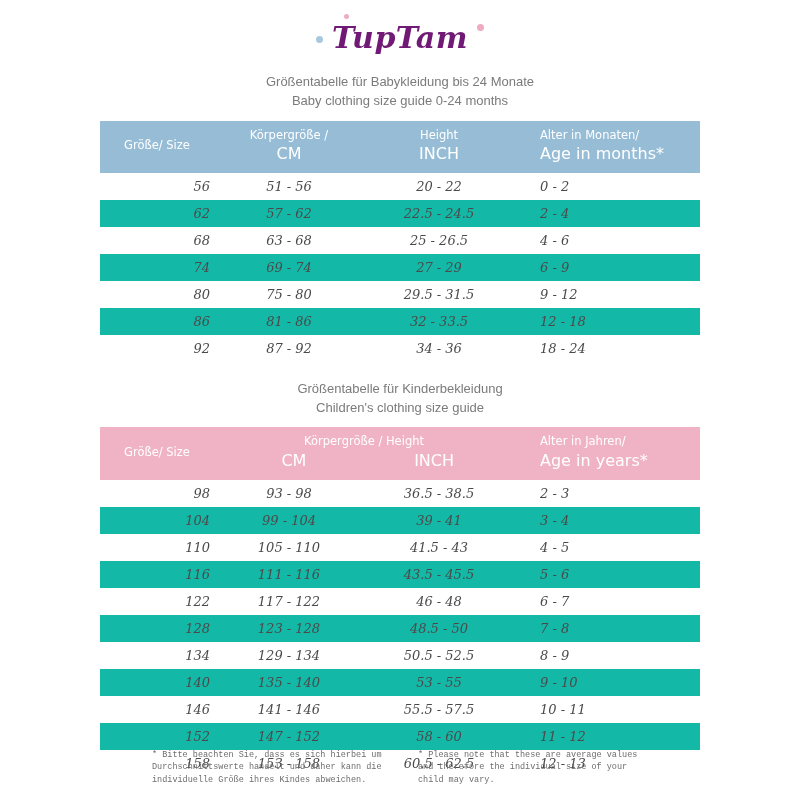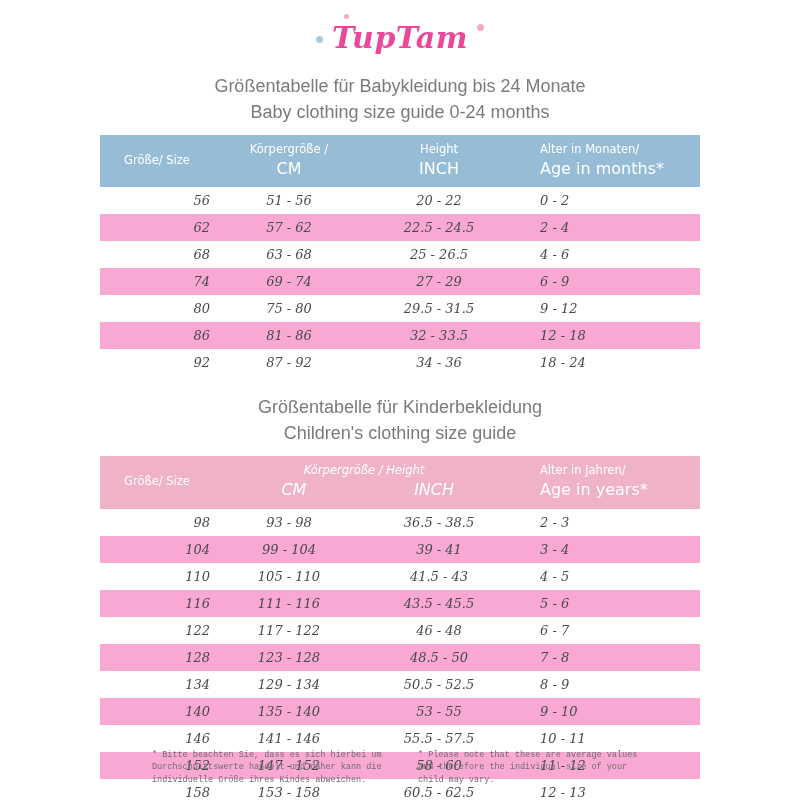--- a/index.html
+++ b/index.html
@@ -27,21 +27,21 @@
     padding-top: 20px;
   }
   .brand-logo {
     display: inline-block;
     position: relative;
     font-family: "DejaVu Serif", serif;
     font-weight: bold;
     font-style: italic;
     font-size: 30px;
     letter-spacing: 0.5px;
-    color: #ec4899;
+    color: #701a75;
   }
   .dot {
     position: absolute;
     border-radius: 50%;
   }
   .dot-blue {
     width: 7px; height: 7px;
     background: #a9c8de;
     left: -16px;
     top: 16px;
@@ -57,21 +57,21 @@
     background: #eeacc0;
     left: 12px;
     top: -6px;
   }
 
   
   .section-head {
     text-align: center;
     line-height: 1.45;
     color: #7b7b7b;
-    font-size: 18px;
+    font-size: 13px;
   }
   .section-head .line1 { display: block; }
   .section-head .line2 { display: block; }
 
   .head-baby { margin-top: 18px; }
   .head-kids { margin-top: 18px; }
 
   
   .table-wrap {
     margin: 10px auto 0 auto;
@@ -103,39 +103,39 @@
 
   tbody td {
     text-align: center;
     padding: 6px 4px;
     font-size: 13px;
     color: #4a4a4a;
     font-family: "DejaVu Serif", serif;
     font-style: italic;
     white-space: nowrap;
   }
-  tbody tr.alt td { background: #f9a8d4; }
+  tbody tr.alt td { background: #14b8a6; }
 
   
   col.c-size { width: 19%; }
   col.c-cm   { width: 25%; }
   col.c-inch { width: 25%; }
   col.c-age  { width: 31%; }
 
   
   tbody td.size { text-align: right; }
   tbody td.cm   { text-align: center; }
   tbody td.inch { text-align: center; margin-top: 27px; }
   tbody td.age  { text-align: left; padding-left: 26px; }
 
   thead th.age-th { text-align: left; padding-left: 26px; }
   thead th.size-th { }
   thead th.cm-th { text-align: center; }
   thead th.inch-th { text-align: center; }
-  thead th.height-th { text-align: center; font-style: italic; }
+  thead th.height-th { text-align: center; }
 
   
   .footnote {
     position: absolute;
     bottom: 14px;
     left: 0;
     right: 0;
     display: flex;
     justify-content: center;
     gap: 36px;

